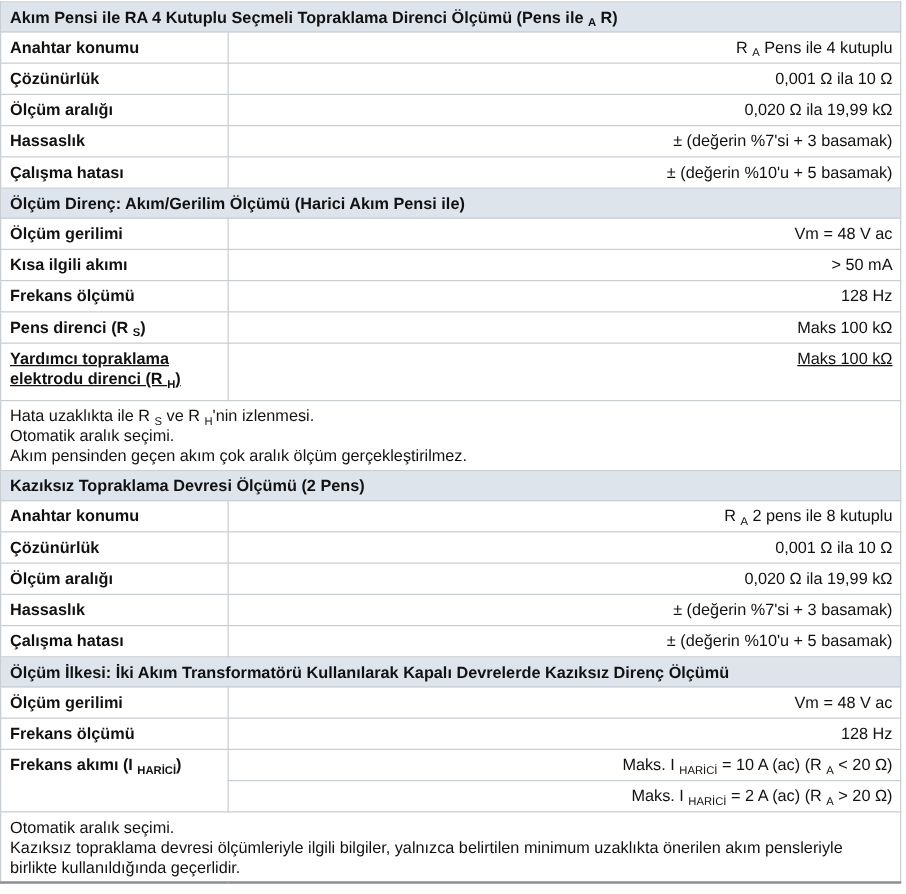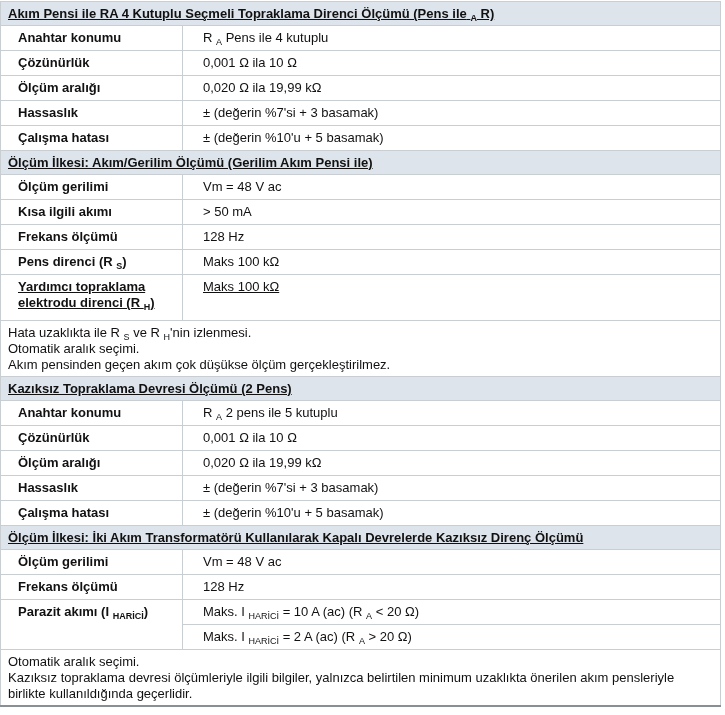--- a/index.html
+++ b/index.html
@@ -4,24 +4,24 @@
 <style>
   html, body { margin: 0; padding: 0; background: #ffffff; }
   body { width: 725px; height: 715px; overflow: hidden; position: relative;
          font-family: "Liberation Sans", sans-serif; font-size: 13px; color: #111; }
   table.spec { position: absolute; left: 0; top: 1px; width: 720px;
                border-collapse: collapse; table-layout: fixed; }
   table.spec td { border: 1px solid #c9ced3; padding: 0 6px 0 6px; vertical-align: top;
                   line-height: 16px; }
   table.spec col.c1 { width: 182px; }
   table.spec col.c2 { width: 538px; }
-  tr.hdr td { background: #dde4ec; font-weight: bold; height: 24px; padding-top: 4px; padding-left: 7px; box-sizing: border-box; text-decoration: underline; }
+  tr.hdr td { background: #dde4ec; font-weight: bold; height: 24px; padding-top: 4px; padding-left: 7px; box-sizing: border-box; }
   tr.row td { height: 25px; padding-top: 4px; box-sizing: border-box; }
-  tr.row td.k { font-weight: bold; padding-left: 17px; }
-  tr.row td.v { padding-left: 20px; }
+  tr.row td.k { font-weight: bold; padding-left: 7px; }
+  tr.row td.v { padding-left: 20px; text-align: right; }
   tr.tall td { height: 46px; text-decoration: underline; }
   tr.note td { padding: 4px 7px 3px 7px; line-height: 16px; }
   tr.note.last td { border-bottom: 2px solid #8a8f94; }
   sub { font-size: 9px; vertical-align: -3px; line-height: 0; }
 </style>
 </head>
 <body>
 
 <table class="spec">
   <colgroup>
@@ -48,21 +48,21 @@
     <tr class="row">
       <td class="k">Hassaslık</td>
       <td class="v">± (değerin %7'si + 3 basamak)</td>
     </tr>
     <tr class="row">
       <td class="k">Çalışma hatası</td>
       <td class="v">± (değerin %10'u + 5 basamak)</td>
     </tr>
 
     <tr class="hdr">
-      <td colspan="2">Ölçüm İlkesi: Akım/Gerilim Ölçümü (Gerilim Akım Pensi ile)</td>
+      <td colspan="2">Ölçüm Direnç: Akım/Gerilim Ölçümü (Harici Akım Pensi ile)</td>
     </tr>
     <tr class="row">
       <td class="k">Ölçüm gerilimi</td>
       <td class="v">Vm = 48 V ac</td>
     </tr>
     <tr class="row">
       <td class="k">Kısa ilgili akımı</td>
       <td class="v">&gt; 50 mA</td>
     </tr>
     <tr class="row">
@@ -74,30 +74,30 @@
       <td class="v">Maks 100 kΩ</td>
     </tr>
     <tr class="row tall">
       <td class="k"><span>Yardımcı topraklama elektrodu direnci (R </span><sub>H</sub><span>)</span></td>
       <td class="v">Maks 100 kΩ</td>
     </tr>
     <tr class="note">
       <td colspan="2">
         <div><span>Hata uzaklıkta ile R </span><sub>S</sub><span> ve R </span><sub>H</sub><span>'nin izlenmesi.</span></div>
         <div>Otomatik aralık seçimi.</div>
-        <div>Akım pensinden geçen akım çok düşükse ölçüm gerçekleştirilmez.</div>
+        <div>Akım pensinden geçen akım çok aralık ölçüm gerçekleştirilmez.</div>
       </td>
     </tr>
 
     <tr class="hdr">
       <td colspan="2">Kazıksız Topraklama Devresi Ölçümü (2 Pens)</td>
     </tr>
     <tr class="row">
       <td class="k">Anahtar konumu</td>
-      <td class="v"><span>R </span><sub>A</sub><span> 2 pens ile 5 kutuplu</span></td>
+      <td class="v"><span>R </span><sub>A</sub><span> 2 pens ile 8 kutuplu</span></td>
     </tr>
     <tr class="row">
       <td class="k">Çözünürlük</td>
       <td class="v">0,001 Ω ila 10 Ω</td>
     </tr>
     <tr class="row">
       <td class="k">Ölçüm aralığı</td>
       <td class="v">0,020 Ω ila 19,99 kΩ</td>
     </tr>
     <tr class="row">
@@ -114,21 +114,21 @@
     </tr>
     <tr class="row">
       <td class="k">Ölçüm gerilimi</td>
       <td class="v">Vm = 48 V ac</td>
     </tr>
     <tr class="row">
       <td class="k">Frekans ölçümü</td>
       <td class="v">128 Hz</td>
     </tr>
     <tr class="row">
-      <td class="k" rowspan="2"><span>Parazit akımı (I </span><sub>HARİCİ</sub><span>)</span></td>
+      <td class="k" rowspan="2"><span>Frekans akımı (I </span><sub>HARİCİ</sub><span>)</span></td>
       <td class="v"><span>Maks. I </span><sub>HARİCİ</sub><span> = 10 A (ac) (R </span><sub>A</sub><span> &lt; 20 Ω)</span></td>
     </tr>
     <tr class="row">
       <td class="v"><span>Maks. I </span><sub>HARİCİ</sub><span> = 2 A (ac) (R </span><sub>A</sub><span> &gt; 20 Ω)</span></td>
     </tr>
     <tr class="note last">
       <td colspan="2">
         <div>Otomatik aralık seçimi.</div>
         <div>Kazıksız topraklama devresi ölçümleriyle ilgili bilgiler, yalnızca belirtilen minimum uzaklıkta önerilen akım pensleriyle birlikte kullanıldığında geçerlidir.</div>
       </td>

